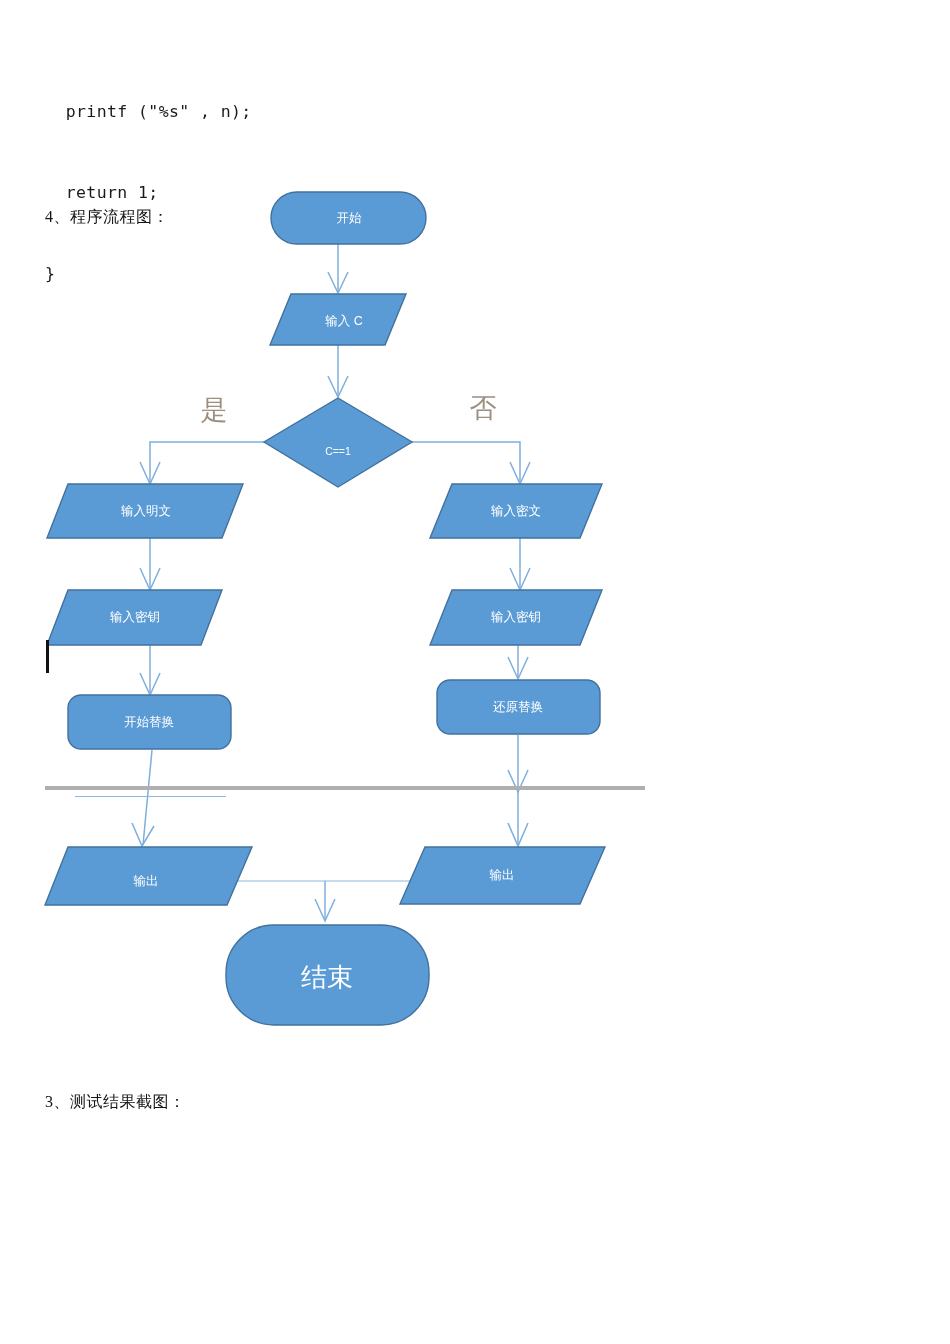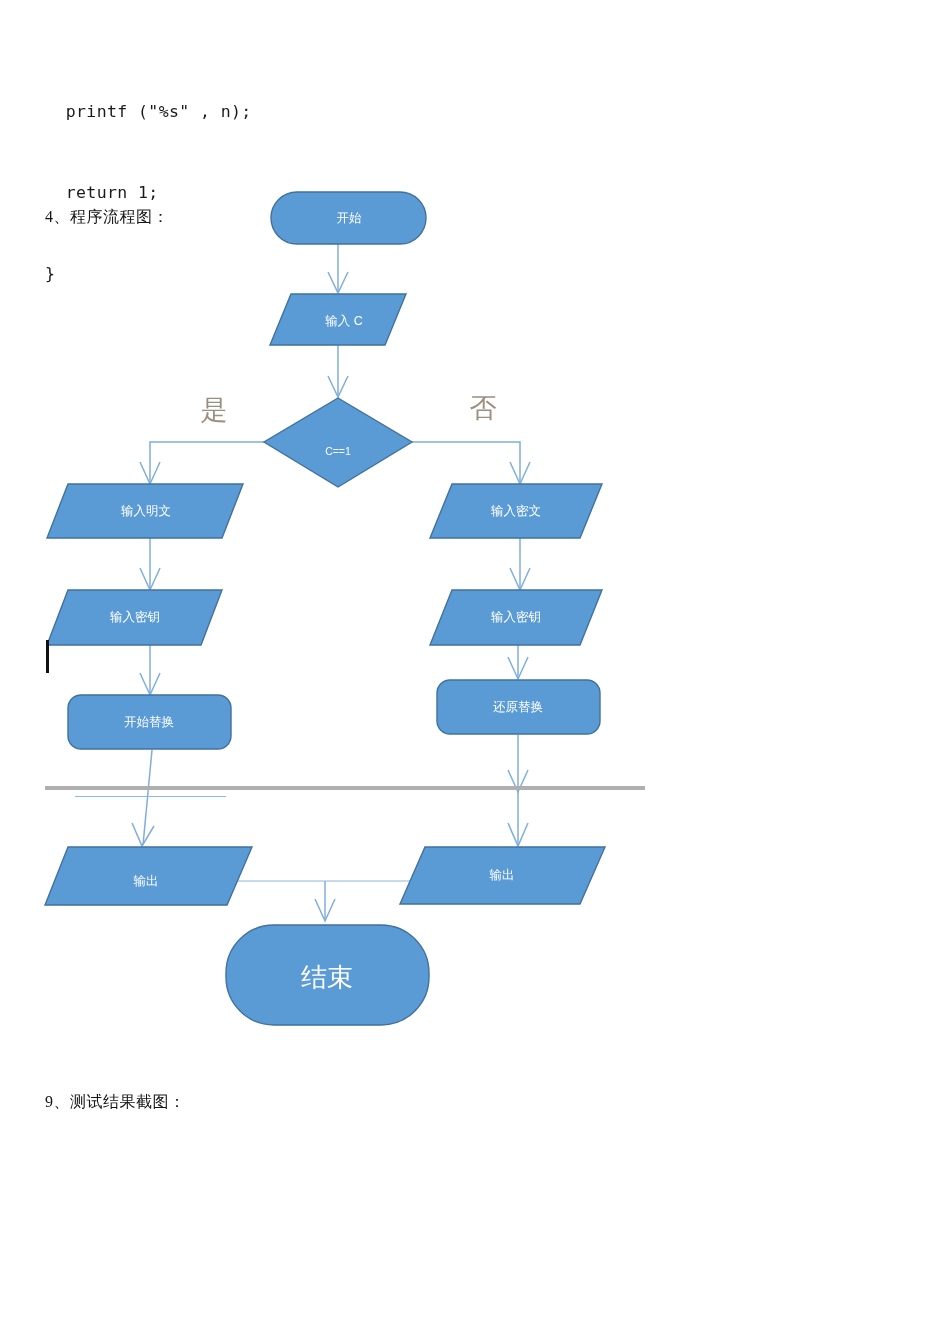--- a/index.html
+++ b/index.html
@@ -230,15 +230,15 @@
     <g>
       <rect class="node-shape" x="226" y="925" width="203" height="100" rx="48" ry="48"></rect>
       <text class="node-label label-lg" x="327" y="979">结束</text>
     </g>
   </svg>
 
   <div class="divider-rule"></div>
   <div class="stray-rule"></div>
   <div class="text-caret"></div>
 
-  <div class="section-heading" id="heading-testresult">9、测试结果截图：</div>
+  <div class="section-heading" id="heading-testresult">3、测试结果截图：</div>
 
 </div>
 
 </body></html>

